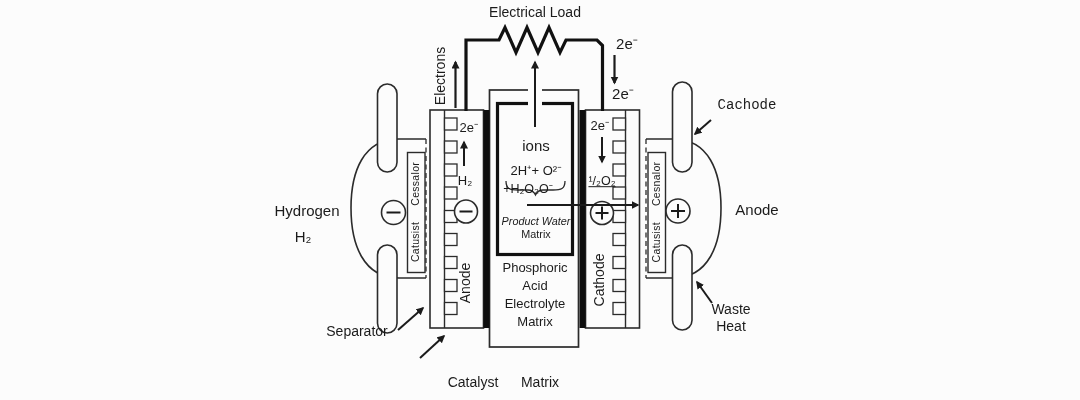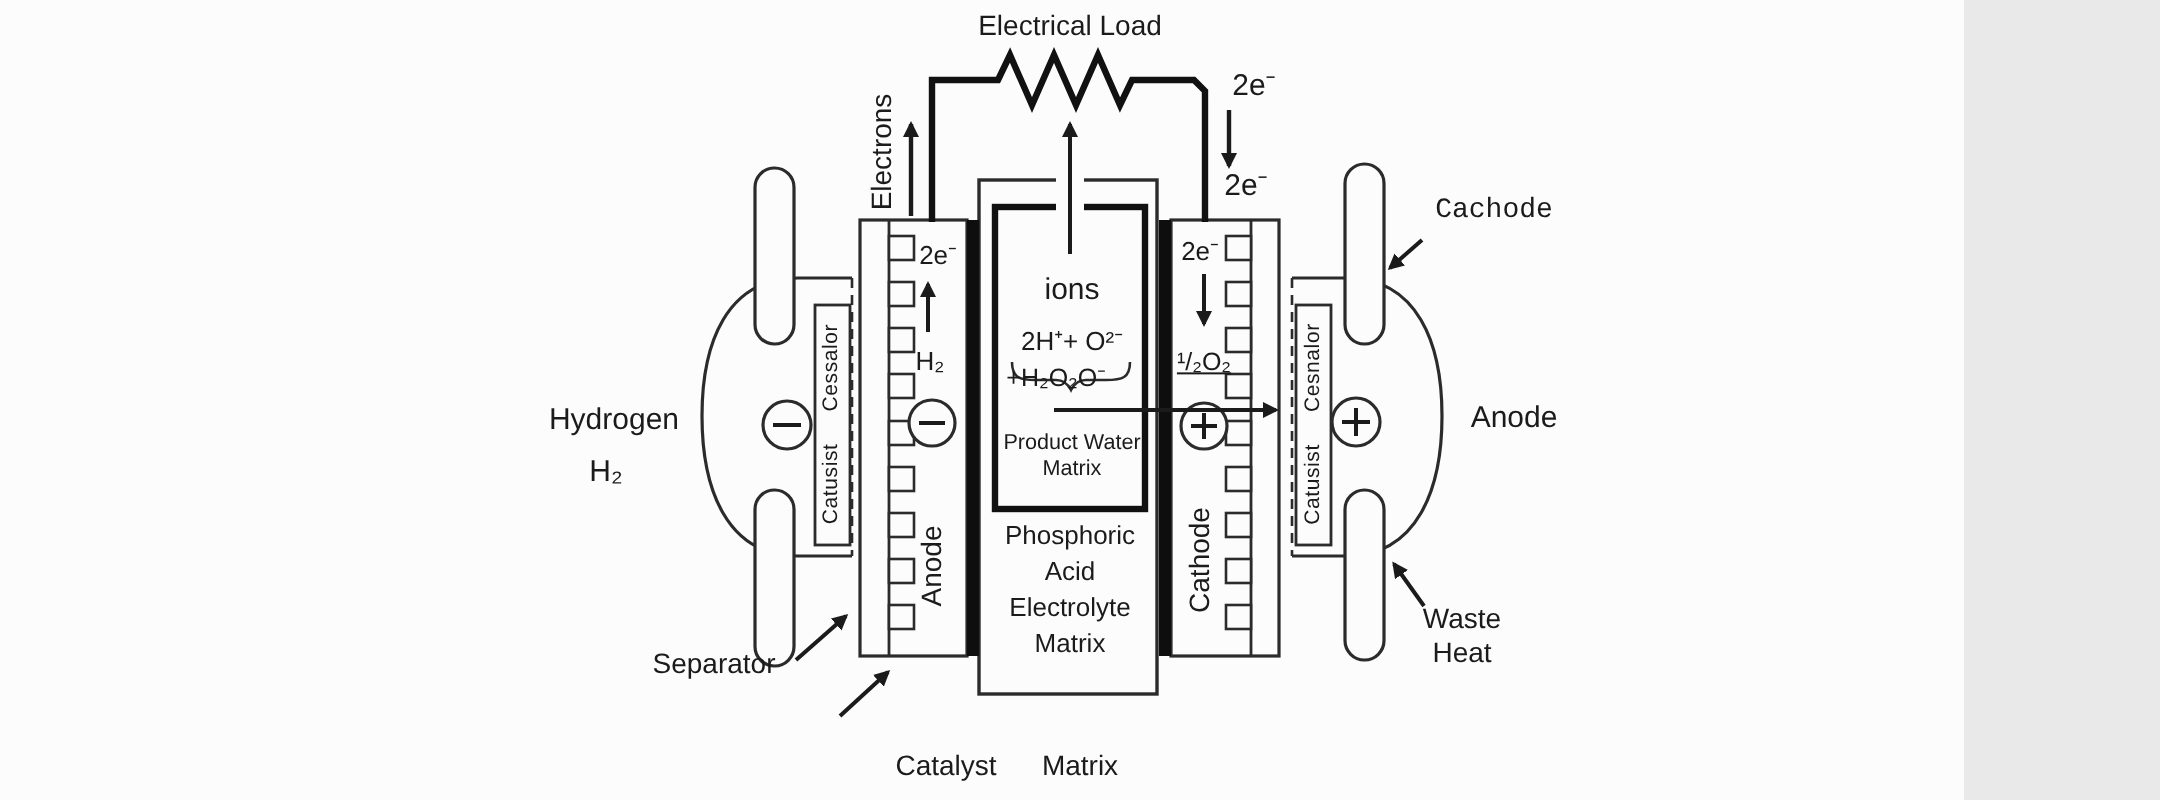--- a/index.html
+++ b/index.html
@@ -1,17 +1,17 @@
 <!DOCTYPE html>
 <html><head>
 <meta charset="utf-8">
 <style>
   html,body{margin:0;padding:0;background:#e9e9e9;}
   .stage{
-    position:relative;width:982px;height:400px;background:#fcfcfc;
+    position:relative;width:1080px;height:400px;background:#fcfcfc;
     font-family:"Liberation Sans",sans-serif;color:#1b1b1b;overflow:hidden;
   }
   .stage svg{position:absolute;left:0;top:0;}
   .lbl{
     position:absolute;transform:translate(-50%,-50%);
     white-space:pre-line;text-align:center;line-height:1.25;
     font-size:14px;color:#1b1b1b;
   }
   .rot{transform:translate(-50%,-50%) rotate(-90deg);}
   .chamber-lbl{
@@ -123,21 +123,21 @@
   <div class="lbl s13" style="left:465px;top:181px;">H₂</div>
   <div class="lbl rot s14" style="left:466px;top:283px;">Anode</div>
 
   <div class="lbl s13" style="left:600px;top:126px;">2e⁻</div>
   <div class="lbl s12" style="left:602px;top:182px;text-decoration:underline;">¹/₂O₂</div>
   <div class="lbl rot s14" style="left:600px;top:280px;">Cathode</div>
 
   <div class="lbl s15" style="left:536px;top:146px;">ions</div>
   <div class="lbl s13" style="left:536px;top:171px;">2H⁺+ O²⁻</div>
   <div class="lbl s12" style="left:528px;top:190px;">+H₂O₂O⁻</div>
-  <div class="lbl s11" style="left:536px;top:222px;">Product Water</div>
+  <div class="lbl s11" style="left:536px;top:222px;font-style:italic;">Product Water</div>
   <div class="lbl s11" style="left:536px;top:235px;">Matrix</div>
   <div class="lbl s13 lh18" style="left:535px;top:295px;">Phosphoric
 Acid
 Electrolyte
 Matrix</div>
 
   <div class="lbl s15" style="left:307px;top:211px;">Hydrogen</div>
   <div class="lbl s15" style="left:303px;top:237px;">H₂</div>
 
   <div class="lbl s15" style="left:757px;top:210px;">Anode</div>

